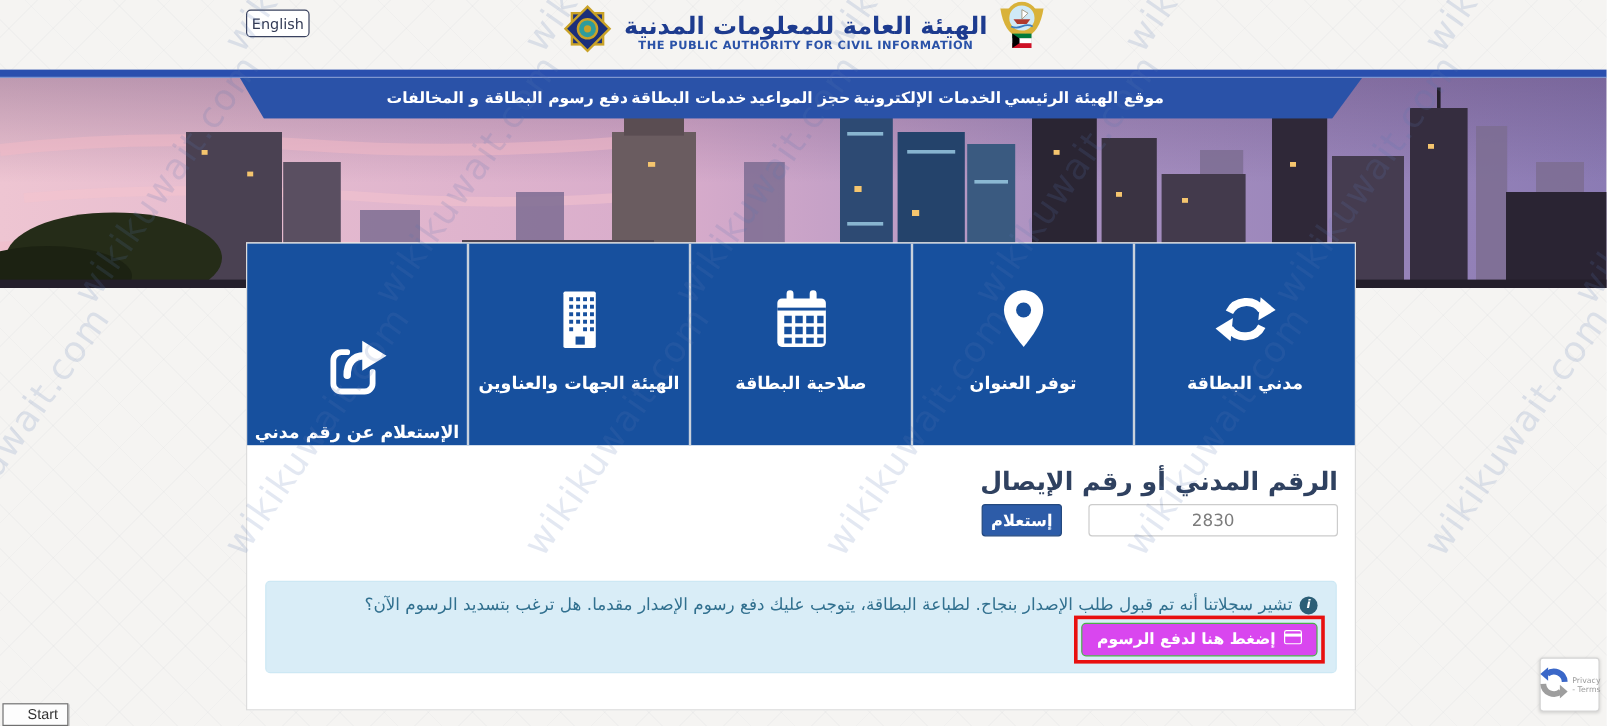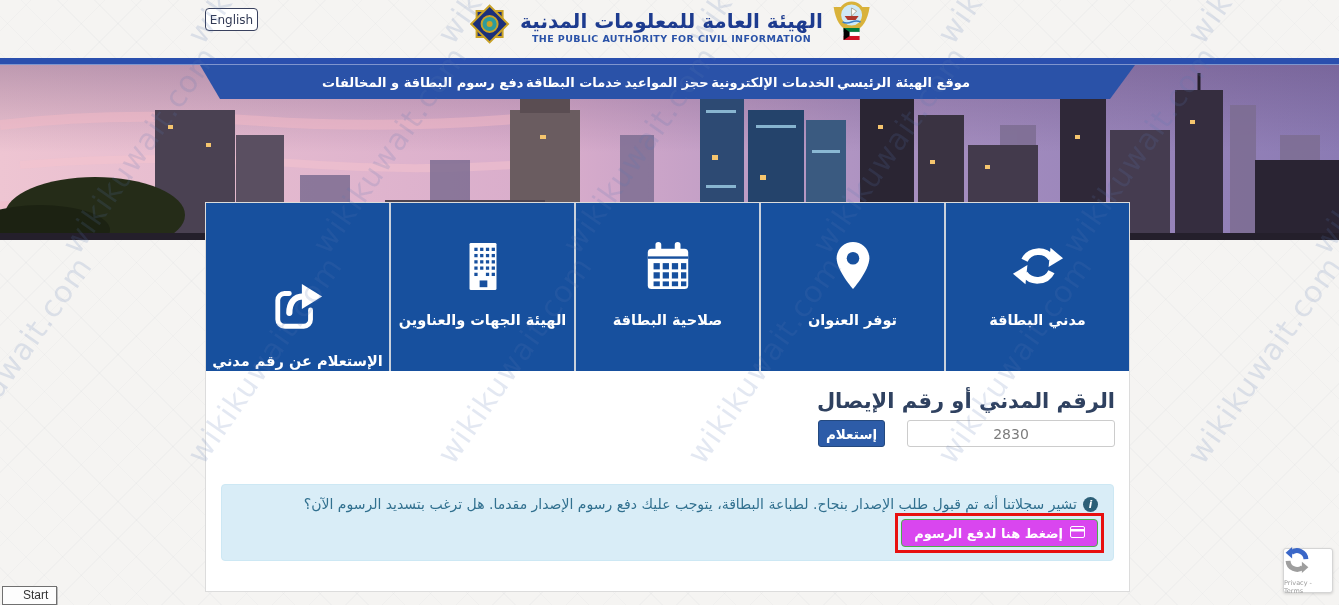--- a/index.html
+++ b/index.html
@@ -86,21 +86,21 @@
   .pay-btn {
     background:#d946ef; border:1px solid #4cae4c; border-radius:4px; color:#fff;
     font-size:13px; font-weight:bold; height:28px; padding:0 12px; cursor:pointer;
     display:inline-flex; align-items:center; gap:7px; font-family:"DejaVu Sans", sans-serif;
   }
   
   .recaptcha {
     position:absolute; left:1283px; top:548px; width:50px; height:45px;
     background:#fff; border:1px solid #d5d5d5; border-radius:3px;
     box-shadow:0 1px 3px rgba(0,0,0,.15); z-index:45;
-    display:flex; flex-direction:column; justify-content:center; gap:2px;
+    display:flex; flex-direction:row; align-items:center; justify-content:center; gap:2px;
   }
   .recaptcha-terms { font-size:6.5px; color:#9b9b9b; }
   
   .start-chip {
     position:absolute; left:2px; top:586px; z-index:65;
     background:#fdfdfd; border:1px solid #707070; padding:1px 8px 2px 20px;
     font-size:12px; color:#333; box-shadow:1px 1px 0 #bbb; cursor:pointer;
   }
   
   .watermark-layer { position:absolute; inset:0; z-index:60; pointer-events:none; overflow:hidden; }

